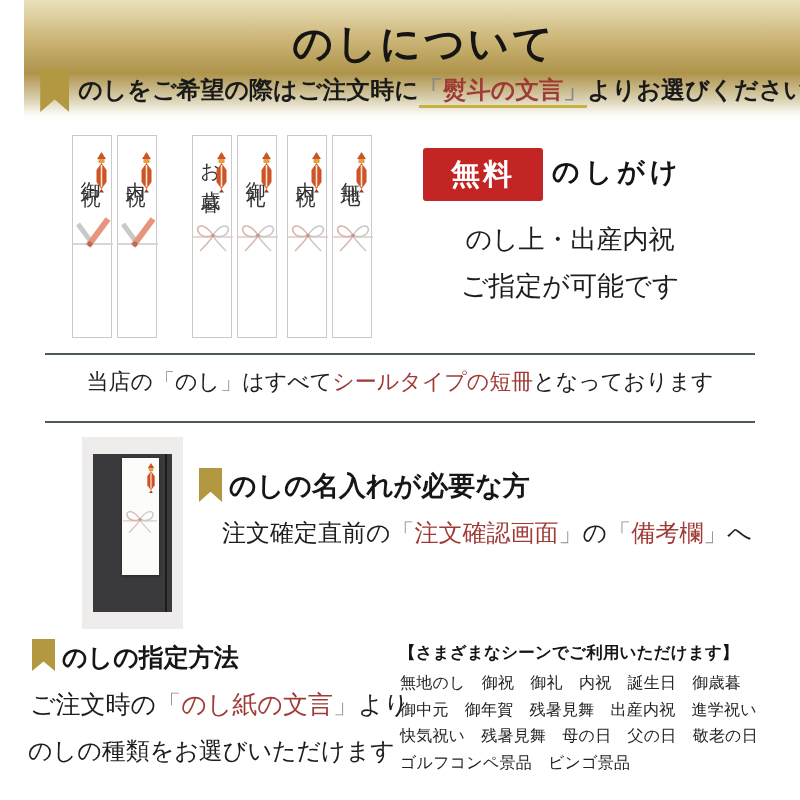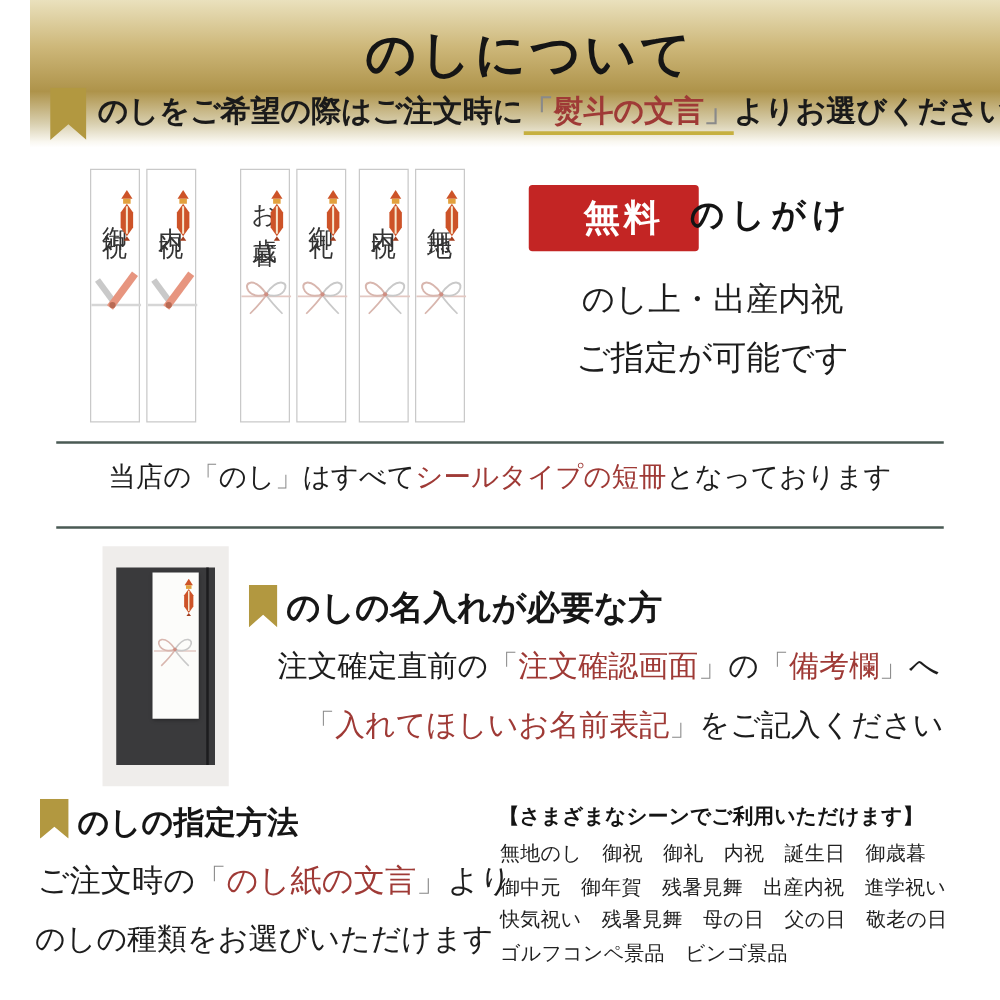--- a/index.html
+++ b/index.html
@@ -37,21 +37,21 @@
     position:absolute;left:5px;top:30px;
     writing-mode:vertical-rl;text-orientation:upright;
     font-size:20px;letter-spacing:5px;color:#333;
   }
   .char3 .strip-label{top:13px;letter-spacing:3px;}
   .strip-ornament{position:absolute;right:3px;top:16px;}
   .strip-ribbon{position:absolute;left:0;top:74px;}
   
   .free-badge{
     position:absolute;left:423px;top:148px;width:120px;height:53px;
-    background:#c32524;border-radius:3px;display:flex;align-items:center;justify-content:center;padding-left:16px;
+    background:#c32524;border-radius:3px;display:flex;align-items:center;justify-content:center;
   }
   .free-badge span{color:#fff;font-size:29px;font-weight:600;letter-spacing:3px;}
   .noshigake-title{
     position:absolute;left:552px;top:154px;font-size:27px;font-weight:700;
     letter-spacing:5px;color:#141414;
   }
   .noshigake-line1{position:absolute;left:420px;top:222px;width:300px;text-align:center;font-size:26px;color:#1d1d1d;}
   .noshigake-line2{position:absolute;left:420px;top:268px;width:300px;text-align:center;font-size:27px;color:#1d1d1d;}
   
   .divider{position:absolute;left:45px;width:710px;height:2px;background:#4a5a54;}
@@ -191,21 +191,20 @@
           <use href="#orn"></use>
         </svg>
       <svg class="ph-bow" width="34" height="44" viewBox="0 0 40 52">
           <use href="#bow"></use>
         </svg>
     </div>
   </div>
   <span class="bm-icon bm-md"></span>
   <div class="naming-heading">のしの名入れが必要な方</div>
   <div class="naming-l1"><span>注文確定直前の</span><span class="bracket">「</span><span class="red">注文確認画面</span><span class="bracket">」</span><span>の</span><span class="bracket">「</span><span class="red">備考欄</span><span class="bracket">」</span><span>へ</span></div>
-  <div class="naming-l2"><span class="bracket">「</span><span class="red">入れてほしいお名前表記</span><span class="bracket">」</span><span>をご記入ください</span></div>
 
   <span class="bm-icon bm-sm"></span>
   <div class="howto-heading">のしの指定方法</div>
   <div class="howto-l1"><span>ご注文時の</span><span class="bracket">「</span><span class="red">のし紙の文言</span><span class="bracket">」</span><span>より</span></div>
   <div class="howto-l2">のしの種類をお選びいただけます</div>
 
   <div class="scenes-heading">【さまざまなシーンでご利用いただけます】</div>
   <div class="scene-line sl0">無地のし　御祝　御礼　内祝　誕生日　御歳暮</div>
   <div class="scene-line sl1">御中元　御年賀　残暑見舞　出産内祝　進学祝い</div>
   <div class="scene-line sl2">快気祝い　残暑見舞　母の日　父の日　敬老の日</div>

